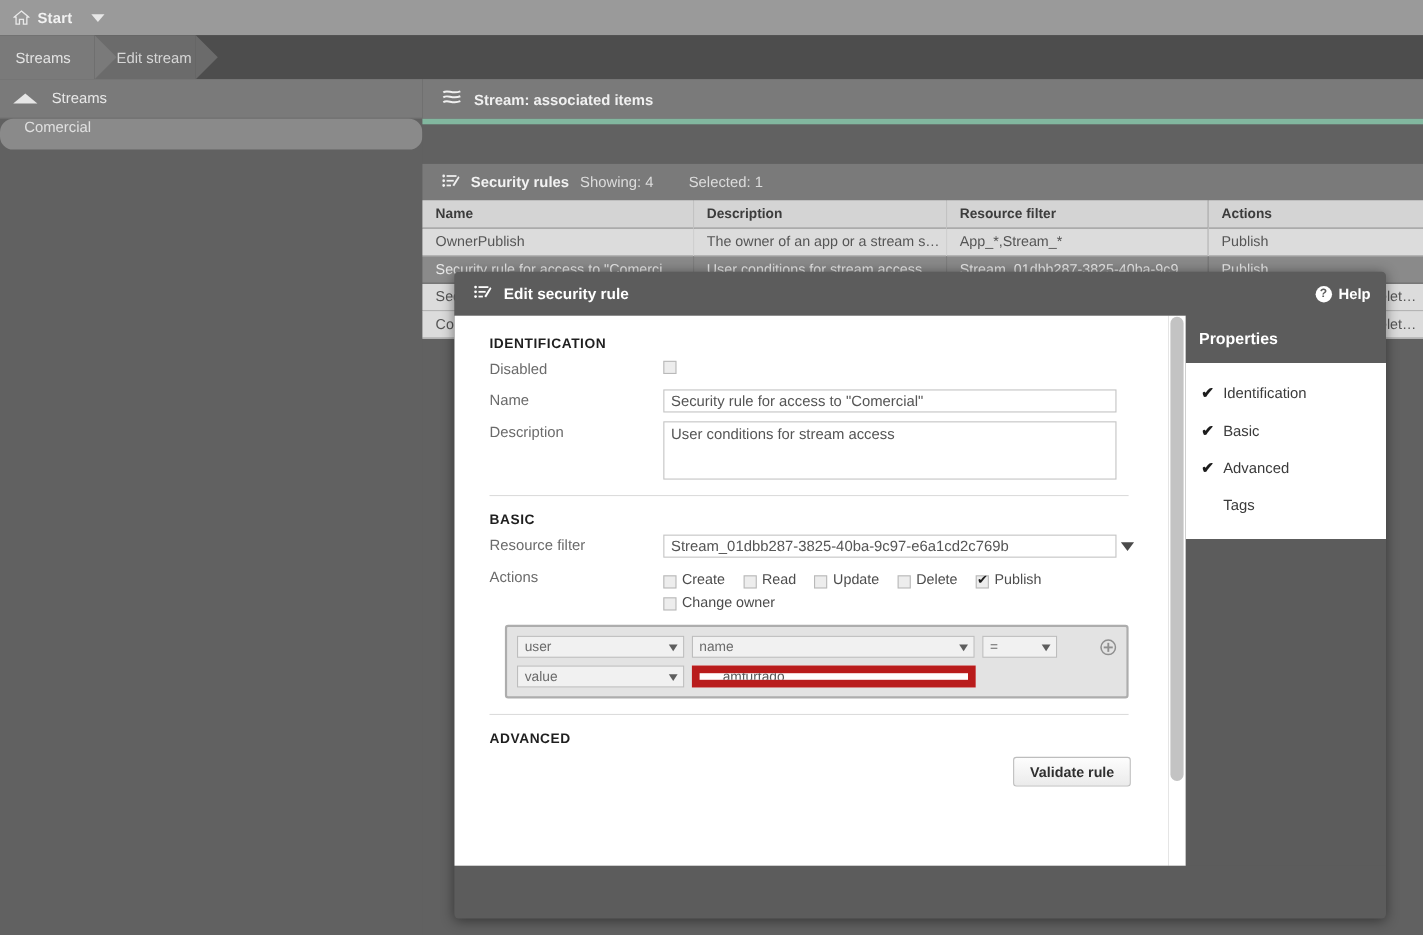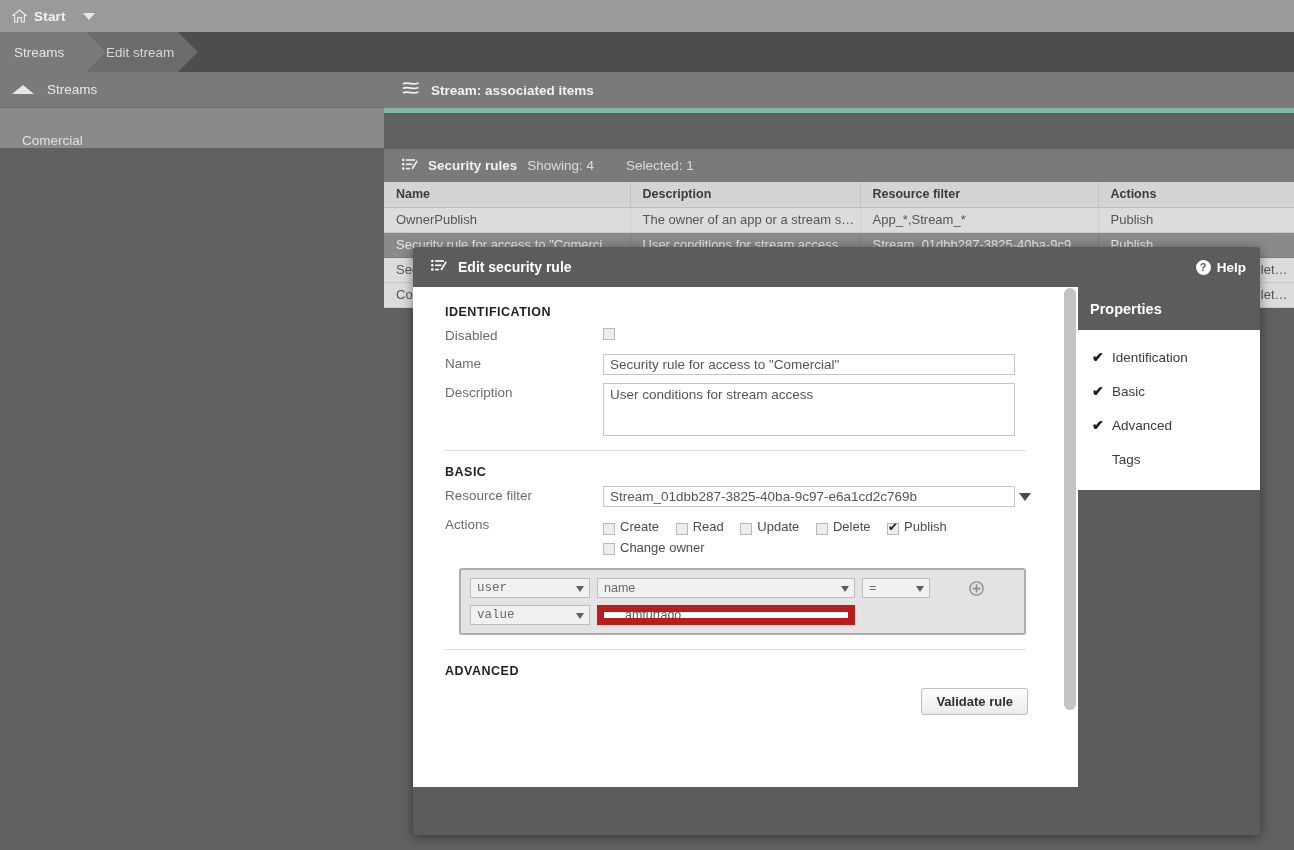--- a/index.html
+++ b/index.html
@@ -79,24 +79,24 @@
     border-bottom: 1px solid #6a6a6a;
     color: #e9e9e9; font-size: 13.5px;
   }
   .chevron-up {
     width: 0; height: 0;
     border-left: 11px solid transparent;
     border-right: 11px solid transparent;
     border-bottom: 9px solid #e6e6e6;
   }
   .lp-item {
-    height: 40px; background: #8a8a8a;
-    display: flex; align-items: flex-end;
+    height: 28px; background: #8a8a8a;
+    display: flex; align-items: flex-start;
     padding-left: 22px;
-    color: #e0e0e0; font-size: 13.5px;
+    color: #e0e0e0; font-size: 13.5px; border-radius: 12px;
   }
 
   
   #content {
     position: absolute; left: 384px; top: 72px; width: 910px; height: 778px;
     background: #616161;
   }
   .stream-header {
     height: 36px; background: #7a7a7a;
     display: flex; align-items: center; gap: 11px;
@@ -255,21 +255,21 @@
     display: flex; align-items: center;
     padding: 0 18px 0 6px; font-size: 12.5px; color: #6a6a6a;
   }
   .sel-ctl .tri {
     position: absolute; right: 5px; top: 7px;
     width: 0; height: 0;
     border-left: 4px solid transparent;
     border-right: 4px solid transparent;
     border-top: 6px solid #5e5e5e;
   }
-  .w-res { width: 120px; font-family: Liberation Mono, monospace; }
+  .w-res { width: 152px; }
   .w-attr { width: 258px; }
   .w-op { width: 68px; }
   .cond-input {
     height: 20px; width: 258px;
     border: 7px solid #b91c1c; background: #fff;
     font-family: "Liberation Sans", sans-serif;
     font-size: 12.5px; color: #585858;
     padding: 0 21px; outline: none;
   }
   .plus-icon {

